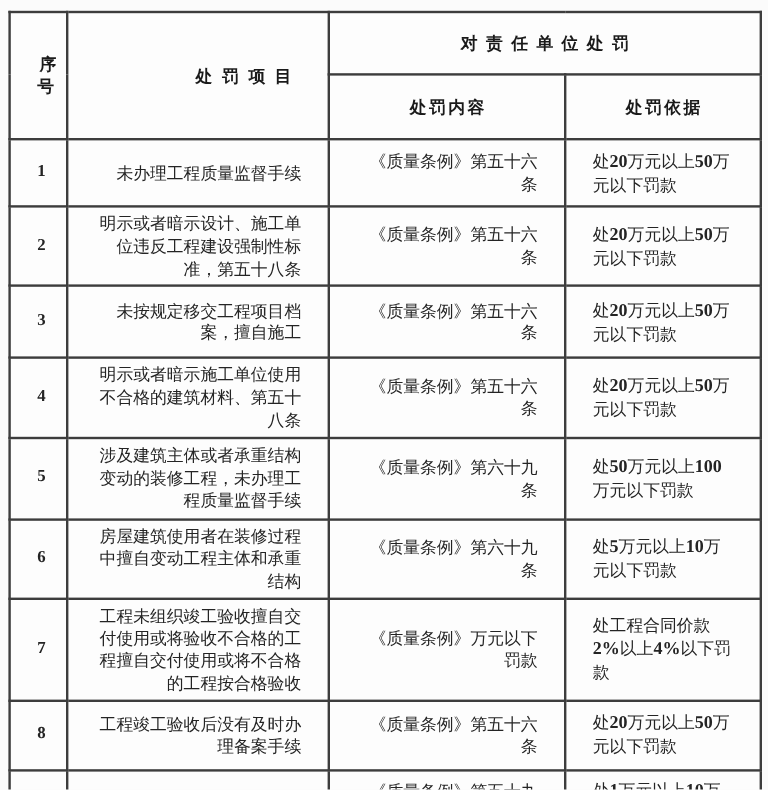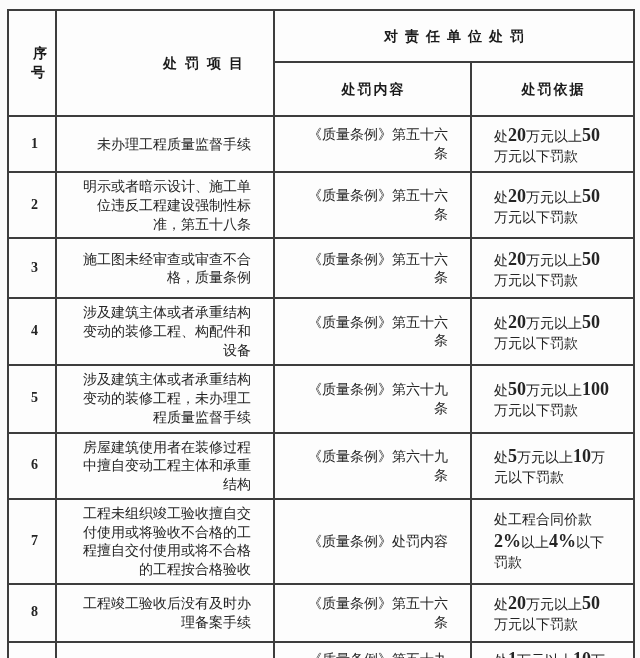--- a/index.html
+++ b/index.html
@@ -45,21 +45,21 @@
   th.sub-head{letter-spacing:2px;text-indent:2px;height:44px;}
   td.cell-index{
     text-align:center;
     font-weight:bold;
     font-family:"Liberation Serif","DejaVu Serif",serif;
     font-size:15px;
   }
   td.cell-item{text-align:right;padding-left:5px;}
   td.cell-basis{text-align:right;padding-left:8px;}
   td.cell-content{text-align:left;padding-left:6px;}
-  td.cell-content b{font-family:"Liberation Serif","DejaVu Serif",serif;font-size:18px;}
+  td.cell-content b{font-family:"Liberation Serif","DejaVu Serif",serif;font-size:15px;}
   
   tbody tr:nth-child(1) td{height:46px;}
   tbody tr:nth-child(2) td{height:54px;}
   tbody tr:nth-child(3) td{height:50px;}
   tbody tr:nth-child(4) td{height:54px;}
   tbody tr:nth-child(5) td{height:58px;}
   tbody tr:nth-child(6) td{height:49px;}
   tbody tr:nth-child(7) td{height:75px;}
   tbody tr:nth-child(8) td{height:48px;}
   tbody tr:nth-child(9) td{height:43px;}
@@ -94,46 +94,46 @@
     <td class="cell-content">处<b>20</b>万元以上<b>50</b>万元以下罚款</td>
   </tr>
         <tr>
     <td class="cell-index">2</td>
     <td class="cell-item">明示或者暗示设计、施工单位违反工程建设强制性标准，第五十八条</td>
     <td class="cell-basis">《质量条例》第五十六条</td>
     <td class="cell-content">处<b>20</b>万元以上<b>50</b>万元以下罚款</td>
   </tr>
         <tr>
     <td class="cell-index">3</td>
-    <td class="cell-item">施工图未经审查或审查不合格，质量条例</td>
+    <td class="cell-item">未按规定移交工程项目档案，擅自施工</td>
     <td class="cell-basis">《质量条例》第五十六条</td>
     <td class="cell-content">处<b>20</b>万元以上<b>50</b>万元以下罚款</td>
   </tr>
         <tr>
     <td class="cell-index">4</td>
-    <td class="cell-item">涉及建筑主体或者承重结构变动的装修工程、构配件和设备</td>
+    <td class="cell-item">明示或者暗示施工单位使用不合格的建筑材料、第五十八条</td>
     <td class="cell-basis">《质量条例》第五十六条</td>
     <td class="cell-content">处<b>20</b>万元以上<b>50</b>万元以下罚款</td>
   </tr>
         <tr>
     <td class="cell-index">5</td>
     <td class="cell-item">涉及建筑主体或者承重结构变动的装修工程，未办理工程质量监督手续</td>
     <td class="cell-basis">《质量条例》第六十九条</td>
     <td class="cell-content">处<b>50</b>万元以上<b>100</b>万元以下罚款</td>
   </tr>
         <tr>
     <td class="cell-index">6</td>
     <td class="cell-item">房屋建筑使用者在装修过程中擅自变动工程主体和承重结构</td>
     <td class="cell-basis">《质量条例》第六十九条</td>
     <td class="cell-content">处<b>5</b>万元以上<b>10</b>万元以下罚款</td>
   </tr>
         <tr>
     <td class="cell-index">7</td>
     <td class="cell-item">工程未组织竣工验收擅自交付使用或将验收不合格的工程擅自交付使用或将不合格的工程按合格验收</td>
-    <td class="cell-basis">《质量条例》处罚内容</td>
+    <td class="cell-basis">《质量条例》万元以下罚款</td>
     <td class="cell-content">处工程合同价款<b>2%</b>以上<b>4%</b>以下罚款</td>
   </tr>
         <tr>
     <td class="cell-index">8</td>
     <td class="cell-item">工程竣工验收后没有及时办理备案手续</td>
     <td class="cell-basis">《质量条例》第五十六条</td>
     <td class="cell-content">处<b>20</b>万元以上<b>50</b>万元以下罚款</td>
   </tr>
         <tr>
     <td class="cell-index">9</td>

